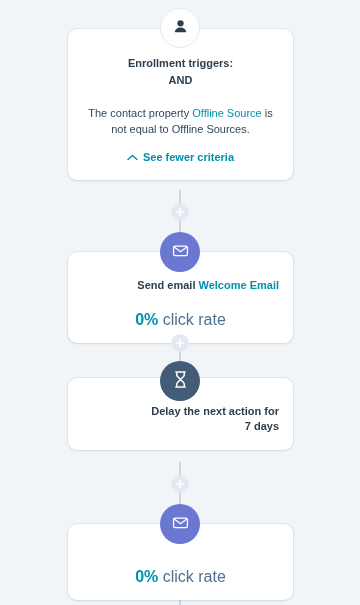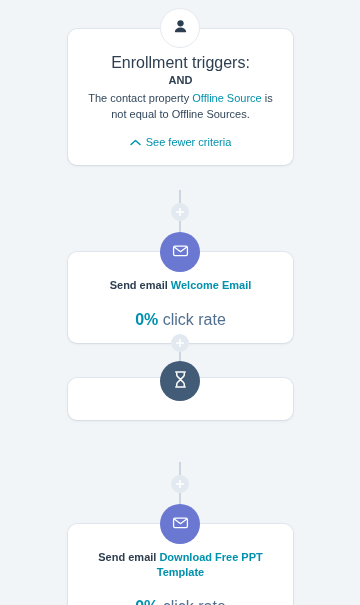--- a/index.html
+++ b/index.html
@@ -92,53 +92,54 @@
     font-size: 11px;
     line-height: 16px;
     color: #33475b;
     margin: 0;
   }
   .line.spaced { margin-top: 1px; }
   .link {
     color: #0091ae;
   }
   .heading {
-    font-size: 16px;
+    font-size: 11px;
     line-height: 16px;
-    font-weight: normal;
+    font-weight: bold;
     color: #2d3e50;
     margin: 0 0 1px 0;
   }
   .and-row {
     font-size: 11px;
     line-height: 17px;
     font-weight: bold;
     color: #2d3e50;
-    margin: 1px 0 1px 0;
+    margin: 1px 0 16px 0;
   }
   .see-criteria {
     margin-top: 13px;
     font-size: 11px;
     line-height: 14px;
     color: #0091ae;
-    font-weight: normal;
+    font-weight: bold;
     display: flex;
     align-items: center;
     justify-content: center;
     gap: 5px;
     cursor: pointer;
   }
   .see-criteria svg { display: block; }
 
   .card-title {
     font-size: 11px;
     line-height: 15px;
     font-weight: bold;
     color: #2d3e50;
     margin: 0;
+    text-align: right;
   }
   .card-sub {
     font-size: 16px;
     line-height: 14px;
     color: #516f90;
     margin: 20px 0 0 0;
   }
   .card-sub .pct {
     color: #0091ae;
     font-weight: bold;
@@ -207,42 +208,42 @@
     </span>
   </div>
 
   <div class="plus-node" style="top:334px;">
     <svg width="10" height="10" viewBox="0 0 10 10">
       <path d="M5 1.6v6.8M1.6 5h6.8" stroke="#ffffff" stroke-width="1.5" stroke-linecap="round"></path>
     </svg>
   </div>
 
   <div class="card" style="top:378px;">
+    <p class="card-title">
+      <span>Delay the next action for</span><br>
+      <span>7 days</span>
+    </p>
   </div>
   <div class="badge badge-delay" style="top:361px;">
     <span>
       <svg width="17" height="19" viewBox="0 0 18 20" fill="none">
         <path d="M4 2h10M4 18h10" stroke="#ffffff" stroke-width="1.6" stroke-linecap="round"></path>
         <path d="M5 2.6v2.6c0 2 4 3.9 4 4.8 0-.9 4-2.8 4-4.8V2.6" stroke="#ffffff" stroke-width="1.6" stroke-linejoin="round"></path>
         <path d="M5 17.4v-2.6c0-2 4-3.9 4-4.8 0 .9 4 2.8 4 4.8v2.6" stroke="#ffffff" stroke-width="1.6" stroke-linejoin="round"></path>
       </svg>
     </span>
   </div>
 
   <div class="plus-node" style="top:475px;">
     <svg width="10" height="10" viewBox="0 0 10 10">
       <path d="M5 1.6v6.8M1.6 5h6.8" stroke="#ffffff" stroke-width="1.5" stroke-linecap="round"></path>
     </svg>
   </div>
 
   <div class="card" style="top:524px;">
-    <p class="card-title">
-      <span>Send email</span>
-      <span class="link">Download Free PPT Template</span>
-    </p>
     <p class="card-sub">
       <span class="pct">0%</span><span> click rate</span>
     </p>
   </div>
   <div class="badge badge-email" style="top:504px;">
     <span>
       <svg width="19" height="19" viewBox="0 0 22 22" fill="none">
         <rect x="3" y="6" width="16" height="11" rx="1.6" stroke="#ffffff" stroke-width="1.5"></rect>
         <path d="M3.8 7 L11 12.4 L18.2 7" stroke="#ffffff" stroke-width="1.5" stroke-linecap="round" stroke-linejoin="round"></path>
       </svg>

